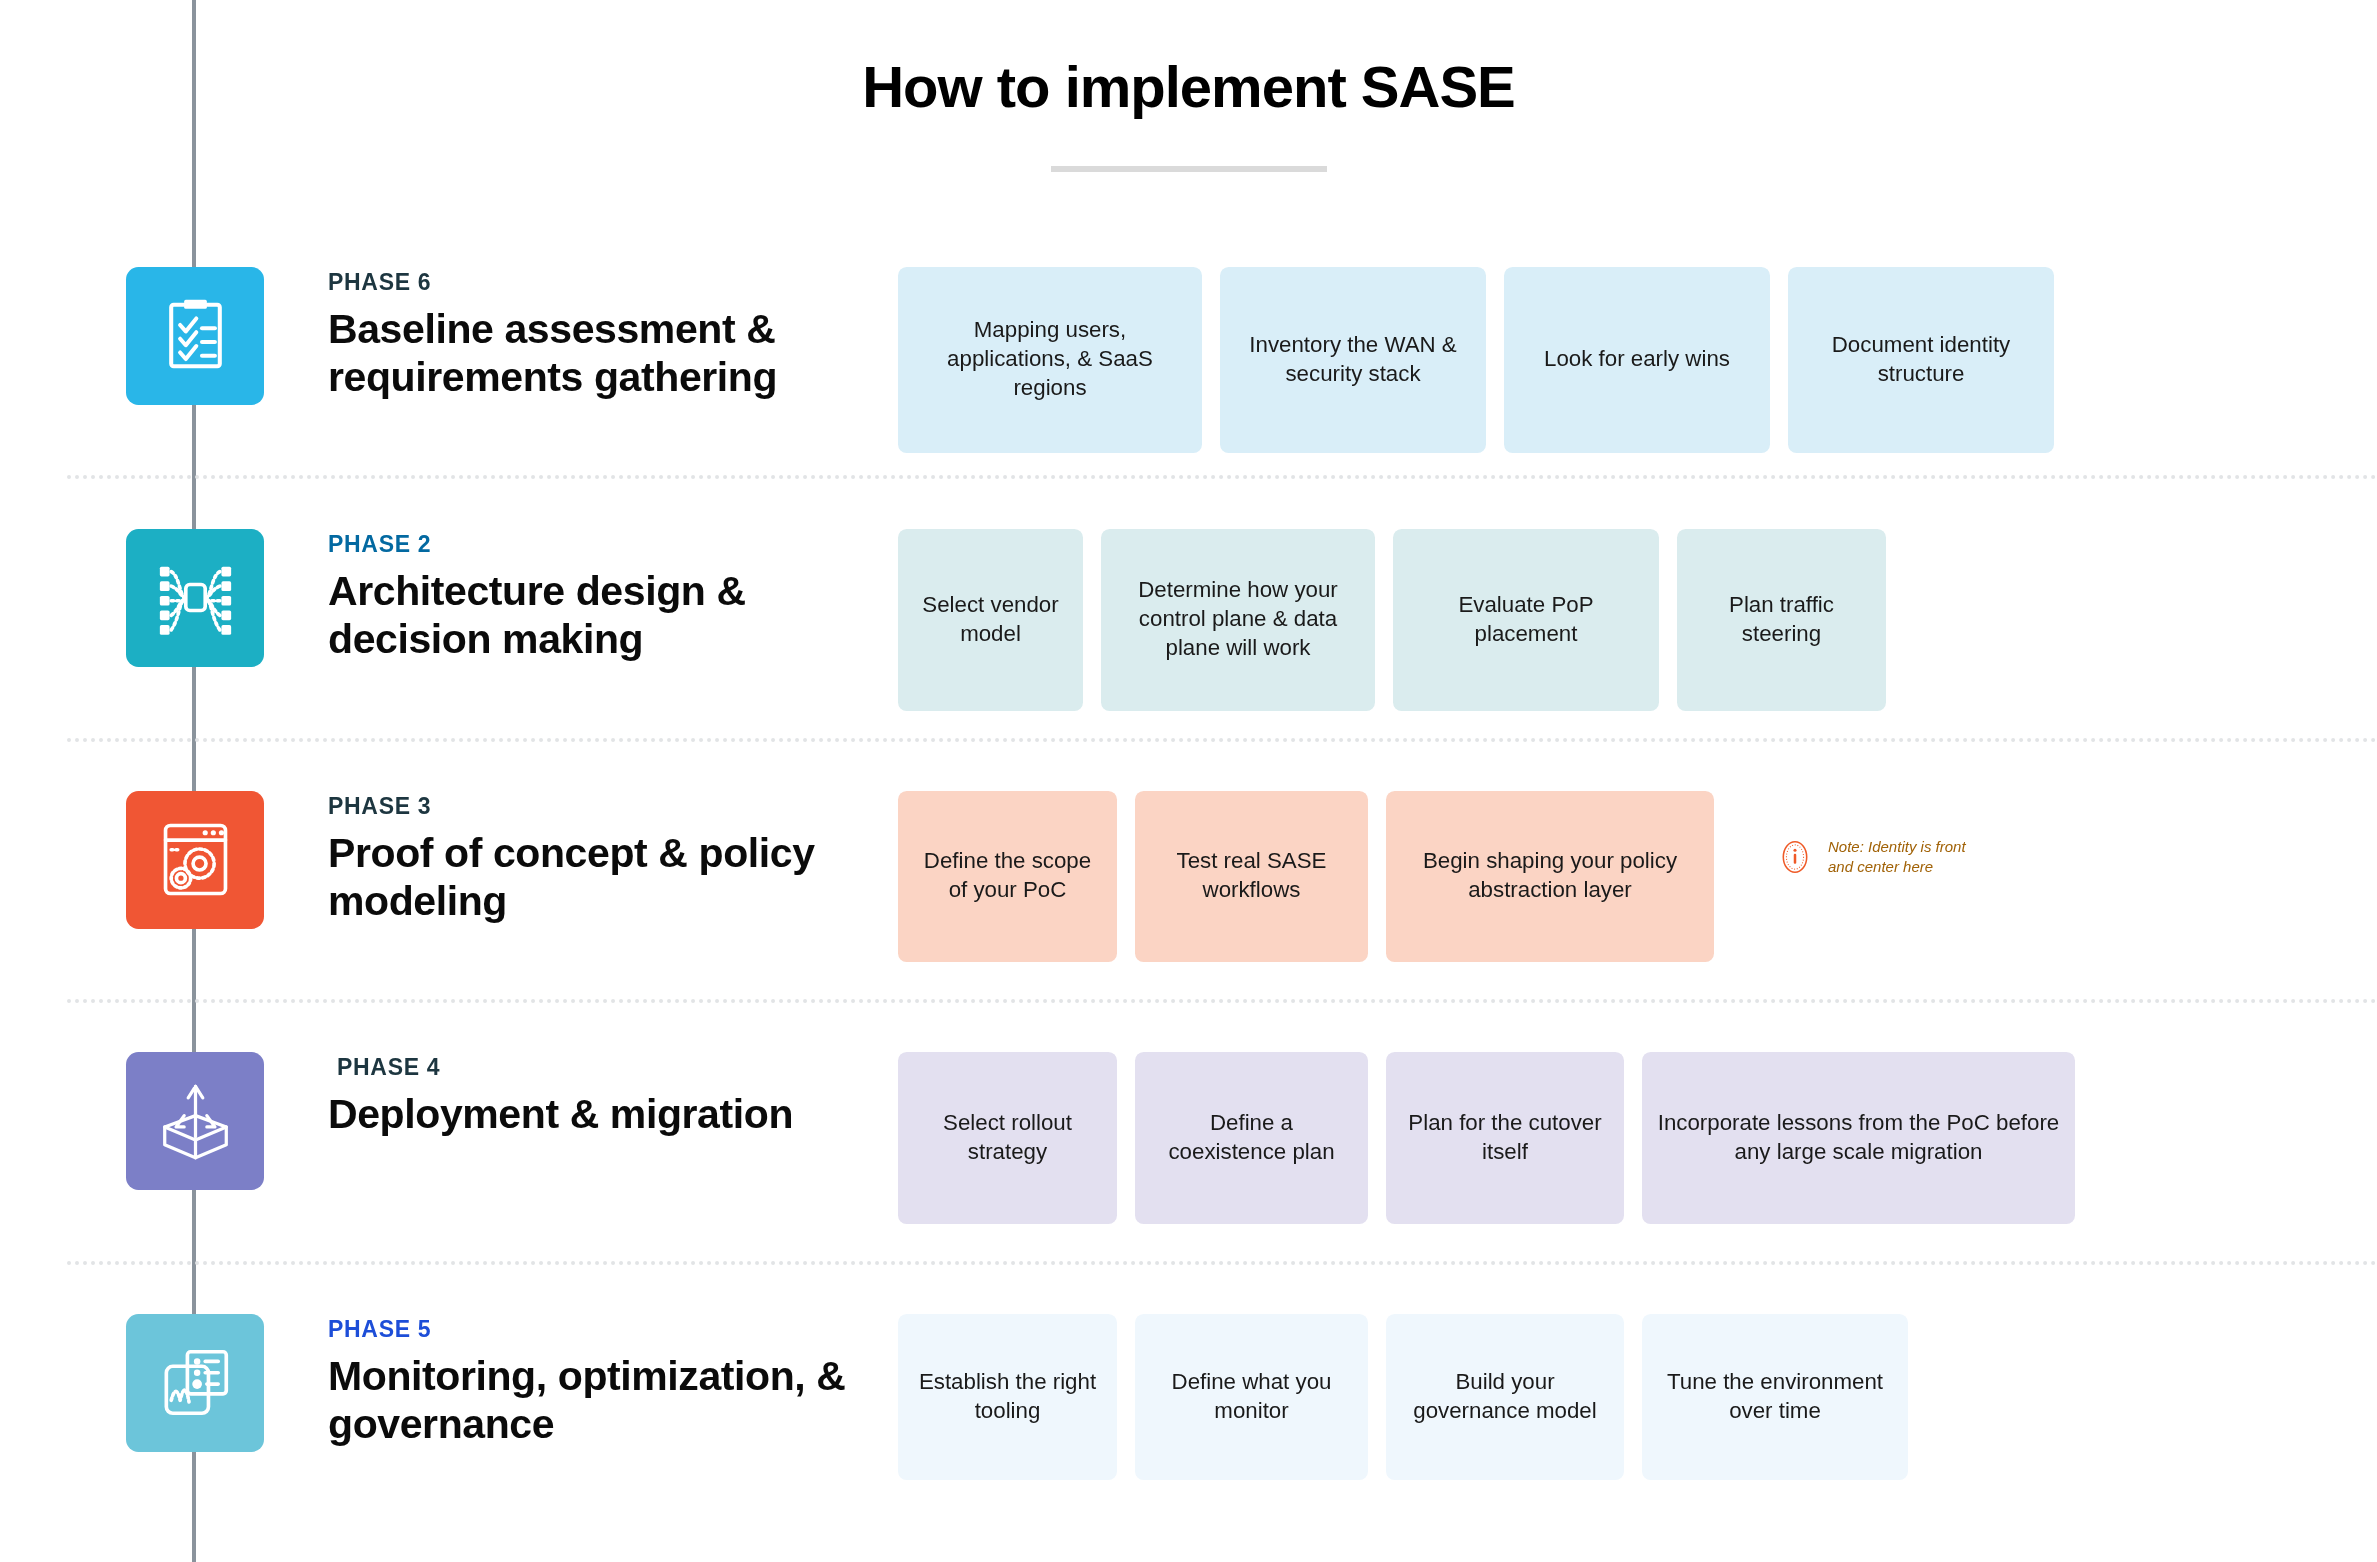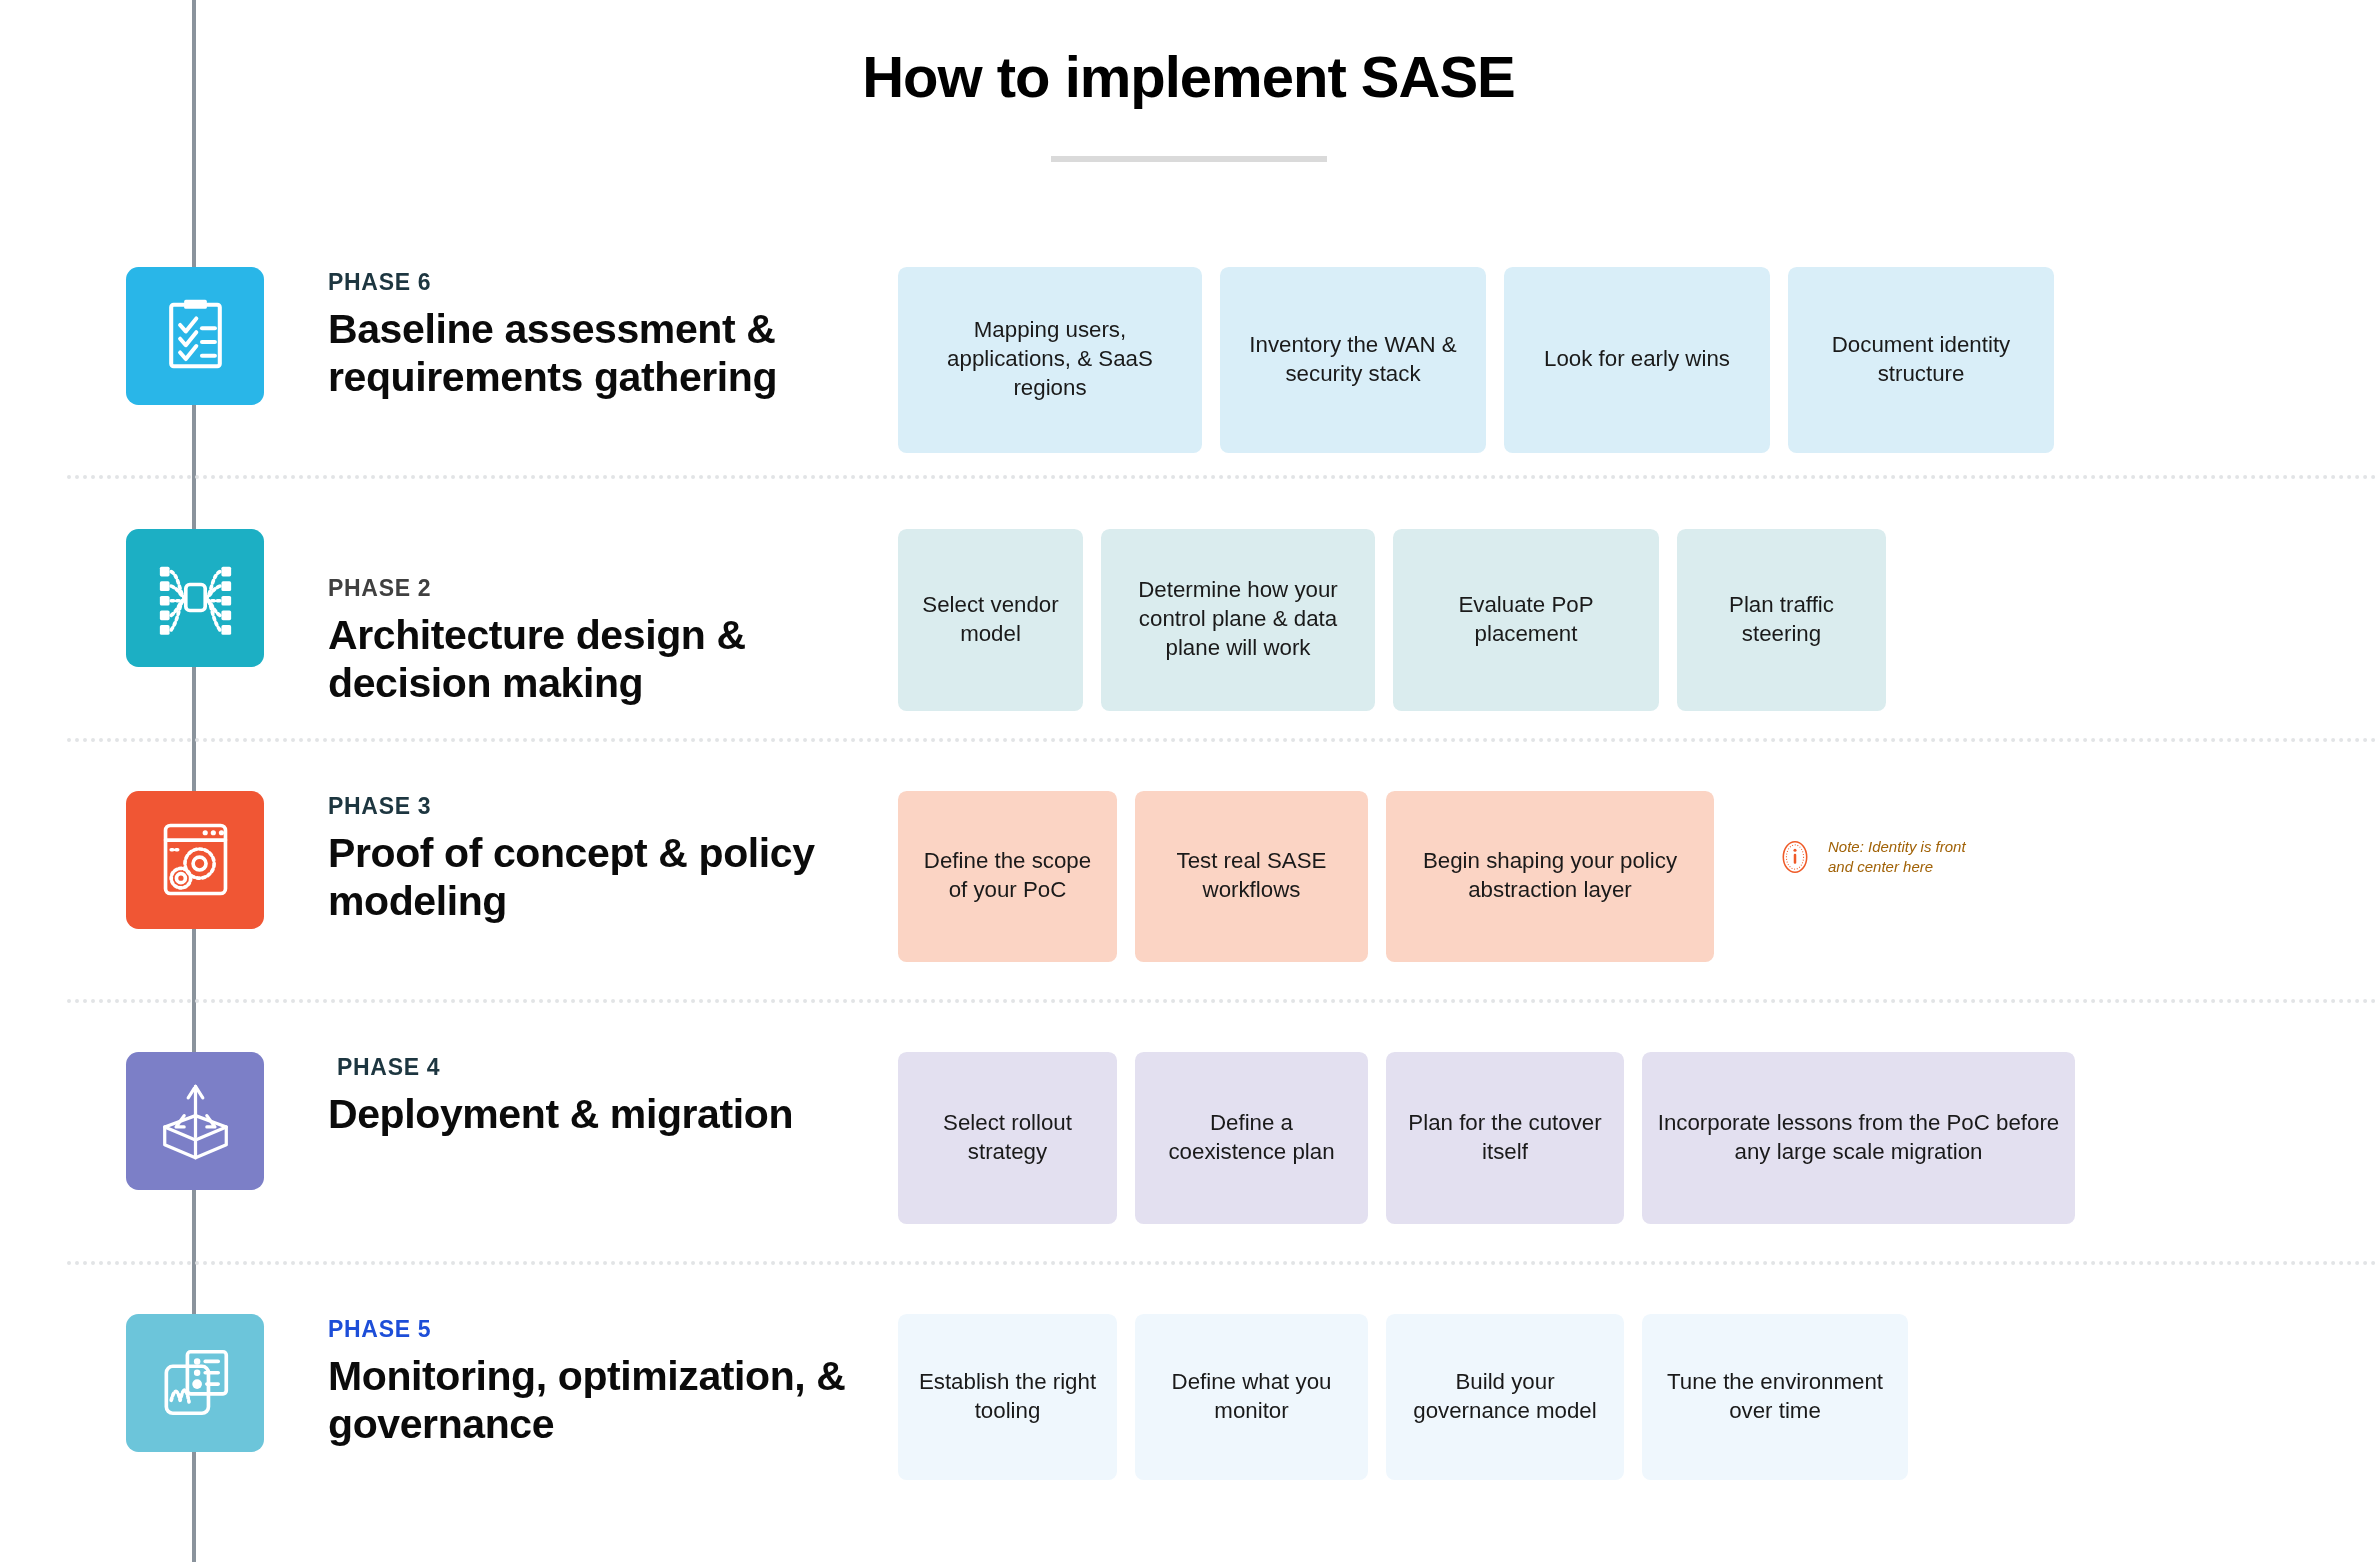--- a/index.html
+++ b/index.html
@@ -22,21 +22,21 @@
     top: 43px;
     width: 2377px;
     text-align: center;
   }
   #page-title {
     font-size: 58px;
     font-weight: 800;
     color: #000000;
     letter-spacing: -1px;
     line-height: 1.05;
-    margin: 4px;
+    margin: 14px;
   }
   #title-underline {
     width: 276px;
     height: 6.2px;
     background: #dadada;
     margin: 48px auto 0 auto;
   }
 
   
   #timeline-spine {
@@ -218,21 +218,21 @@
     <path d="M20 90 C30 76 30 56 36 52" stroke-dasharray="3 4"></path>
     <path d="M80 18 C70 24 70 44 64 50" stroke-dasharray="3 4"></path>
     <path d="M80 36 C70 40 70 46 64 50" stroke-dasharray="3 4"></path>
     <path d="M80 54 H64" stroke-dasharray="3 4"></path>
     <path d="M80 72 C70 64 70 56 64 52" stroke-dasharray="3 4"></path>
     <path d="M80 90 C70 76 70 56 64 52" stroke-dasharray="3 4"></path>
   </svg>
         </span>
       </div>
       <div class="phase-text">
-        <div class="phase-kicker" style="color: #404040; margin-top: 44px;">PHASE 2</div>
+        <div class="phase-kicker" style="color: #0369a1;">PHASE 2</div>
         <div class="phase-title">Architecture design &amp; decision making</div>
       </div>
       <div class="cards">
         <div class="task-card" style="background: rgb(218, 236, 238); width: 185px; height: 182px;">Select vendor model</div>
         <div class="task-card" style="background: rgb(218, 236, 238); width: 274px; height: 182px;">Determine how your control plane &amp; data plane will work</div>
         <div class="task-card" style="background: rgb(218, 236, 238); width: 266px; height: 182px;">Evaluate PoP placement</div>
         <div class="task-card" style="background: rgb(218, 236, 238); width: 209px; height: 182px;">Plan traffic steering</div>
       </div>
     </div>
     <div class="phase-row" data-row="2">

